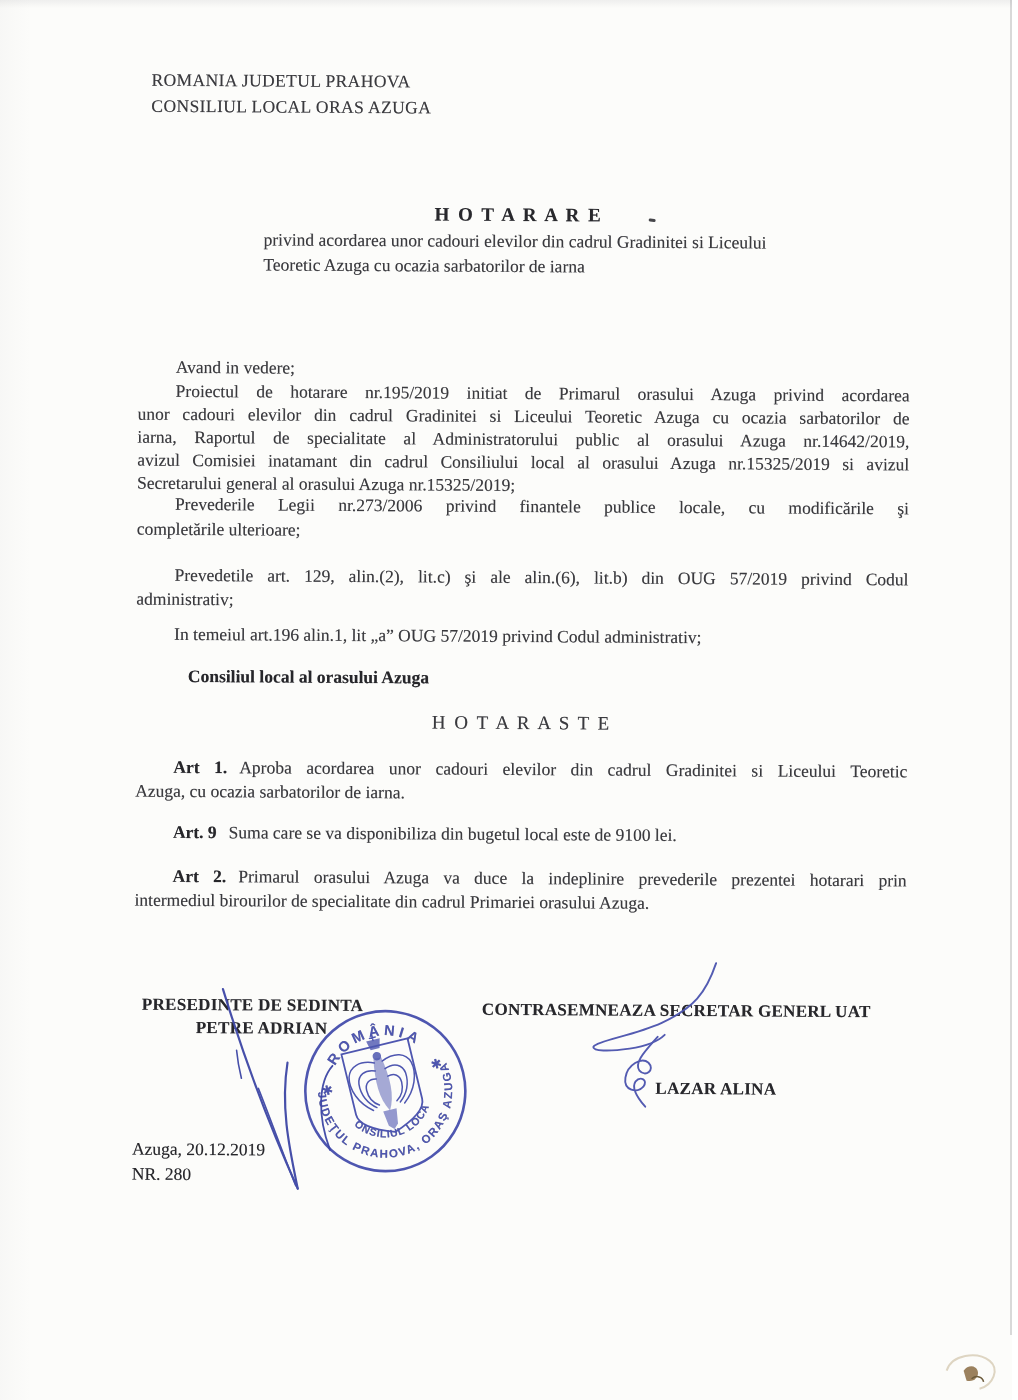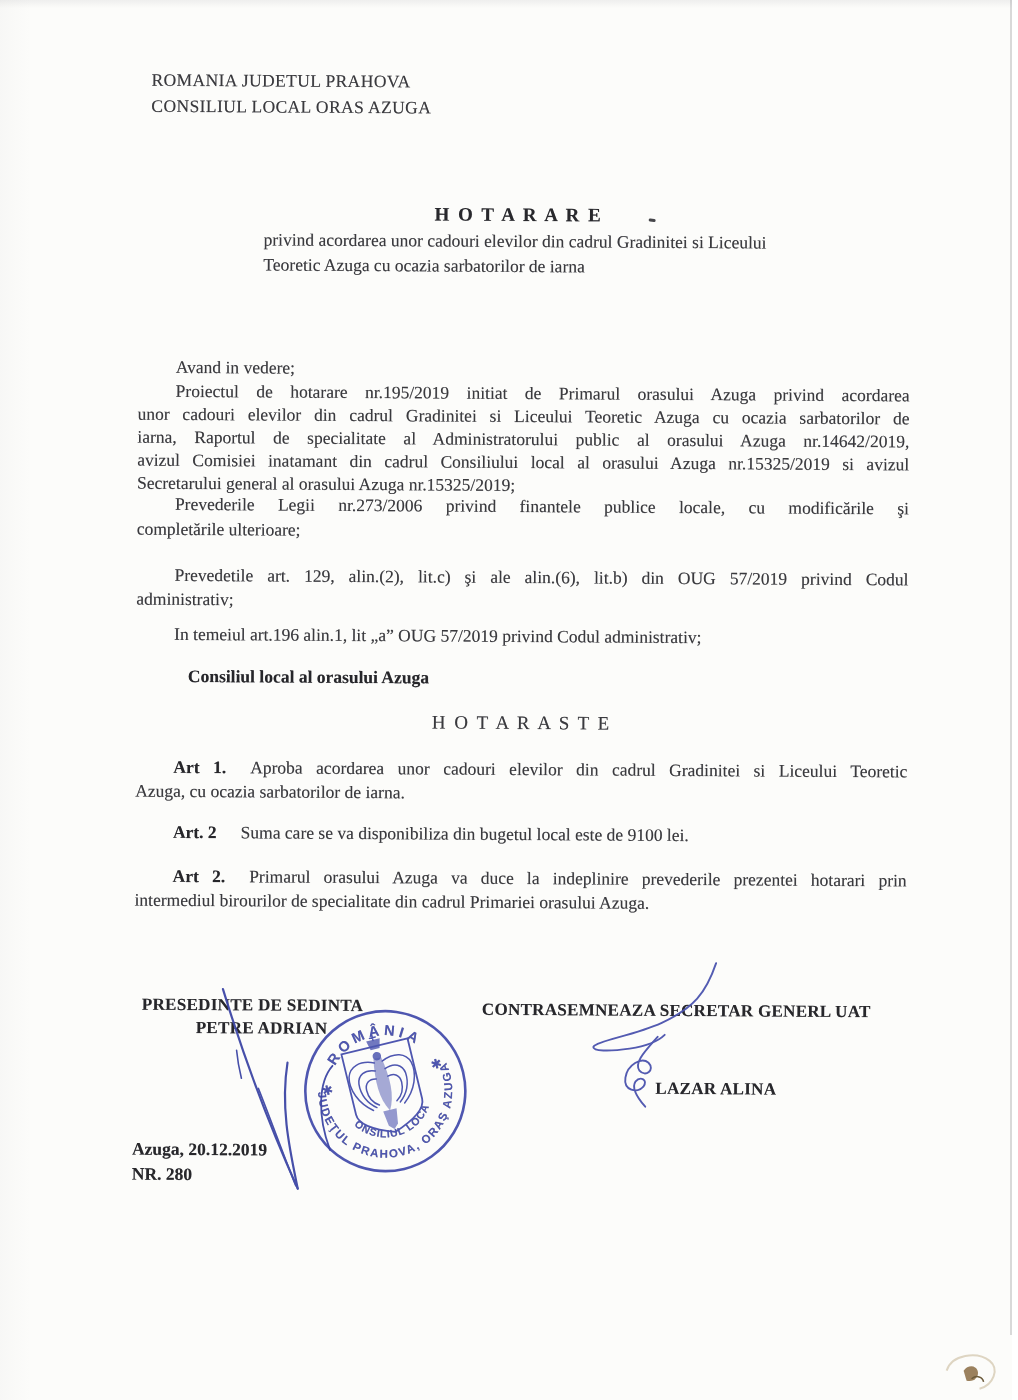--- a/index.html
+++ b/index.html
@@ -24,26 +24,26 @@
   .doc-title { position:absolute; top:204px; left:140px; width:760px; text-align:center;
     font-weight:bold; font-size:19px; letter-spacing:2px; color:#28282c; }
   .stray-mark { position:absolute; top:218px; left:650px; width:7px; height:3px;
     background:#46464a; border-radius:2px; transform:rotate(8deg); }
   .subtitle { position:absolute; left:265px; font-size:17.5px; line-height:25px; width:640px; }
 
   .line { position:absolute; left:140px; width:772px; font-size:17.5px; line-height:24px; white-space:normal; }
   .ind  { padding-left:38px; width:734px; }
   .ind2 { padding-left:52px; width:720px; }
   .just { text-align:justify; text-align-last:justify; }
-  .b    { font-weight:bold; color:#26262a; margin-right:24px; }
+  .b    { font-weight:bold; color:#26262a; margin-right:12px; }
   .bold { font-weight:bold; color:#26262a; }
   .center { text-align:center; letter-spacing:2px; font-size:19px; }
 
   .sig { position:absolute; font-weight:bold; font-size:17px; color:#27272b; letter-spacing:0.3px; }
-  .foot { position:absolute; font-weight:bold; font-size:17.5px; color:#27272b; }
+  .foot { position:absolute; font-weight:normal; font-size:17.5px; color:#27272b; }
 
   .ink { position:absolute; top:0; left:0; pointer-events:none; }
   .ink text { stroke:none; fill:#4049aa; font-family:"Liberation Sans","DejaVu Sans",sans-serif; }
   .st-top { font-size:14.5px; font-weight:bold; letter-spacing:4px; }
   .st-star { font-size:13px; }
   .st-ring { font-size:11.5px; font-weight:bold; letter-spacing:1.6px; }
   .st-ring2 { font-size:10.5px; font-weight:bold; letter-spacing:0.8px; }
 </style>
 </head>
 <body>
@@ -80,21 +80,21 @@
 
     <div class="line ind" style="top:624px">In temeiul art.196 alin.1, lit „a” OUG 57/2019 privind Codul administrativ;</div>
 
     <div class="line ind2 bold" style="top:666px">Consiliul local al orasului Azuga</div>
 
     <div class="line center" style="top:711px">H O T A R A S T E</div>
 
     <div class="line ind just" style="top:757px"><span class="b">Art 1.</span><span>Aproba acordarea unor cadouri elevilor din cadrul Gradinitei si Liceului Teoretic</span></div>
     <div class="line" style="top:781px">Azuga, cu ocazia sarbatorilor de iarna.</div>
 
-    <div class="line ind" style="top:822px"><span class="b">Art. 2</span><span>Suma care se va disponibiliza din bugetul local este de 9100 lei.</span></div>
+    <div class="line ind" style="top:822px"><span class="b">Art. 9</span><span>Suma care se va disponibiliza din bugetul local este de 9100 lei.</span></div>
 
     <div class="line ind just" style="top:866px"><span class="b">Art 2.</span><span>Primarul orasului Azuga va duce la indeplinire prevederile prezentei hotarari prin</span></div>
     <div class="line" style="top:890px">intermediul birourilor de specialitate din cadrul Primariei orasului Azuga.</div>
 
     <div class="sig" style="top:997px;  left:148px">PRESEDINTE DE SEDINTA</div>
     <div class="sig" style="top:1020px; left:202px">PETRE  ADRIAN</div>
     <div class="sig" style="top:1000px; left:488px">CONTRASEMNEAZA SECRETAR GENERL UAT</div>
     <div class="sig" style="top:1078px; left:662px">LAZAR  ALINA</div>
 
     <div class="foot" style="top:1141px; left:139px">Azuga, 20.12.2019</div>

